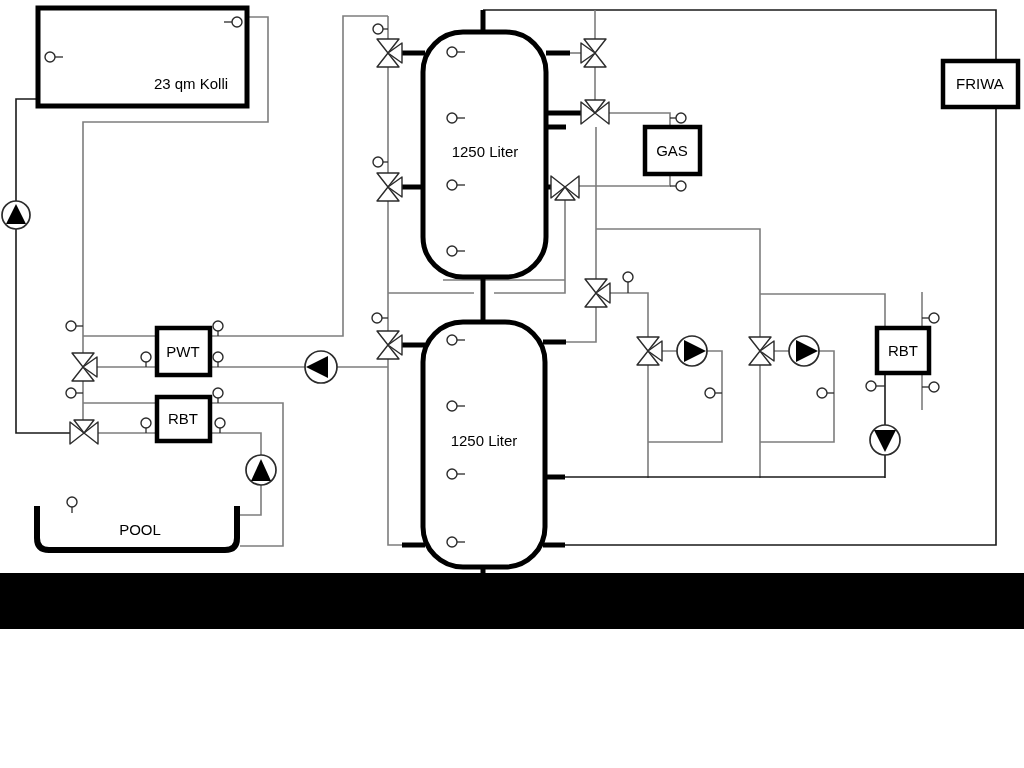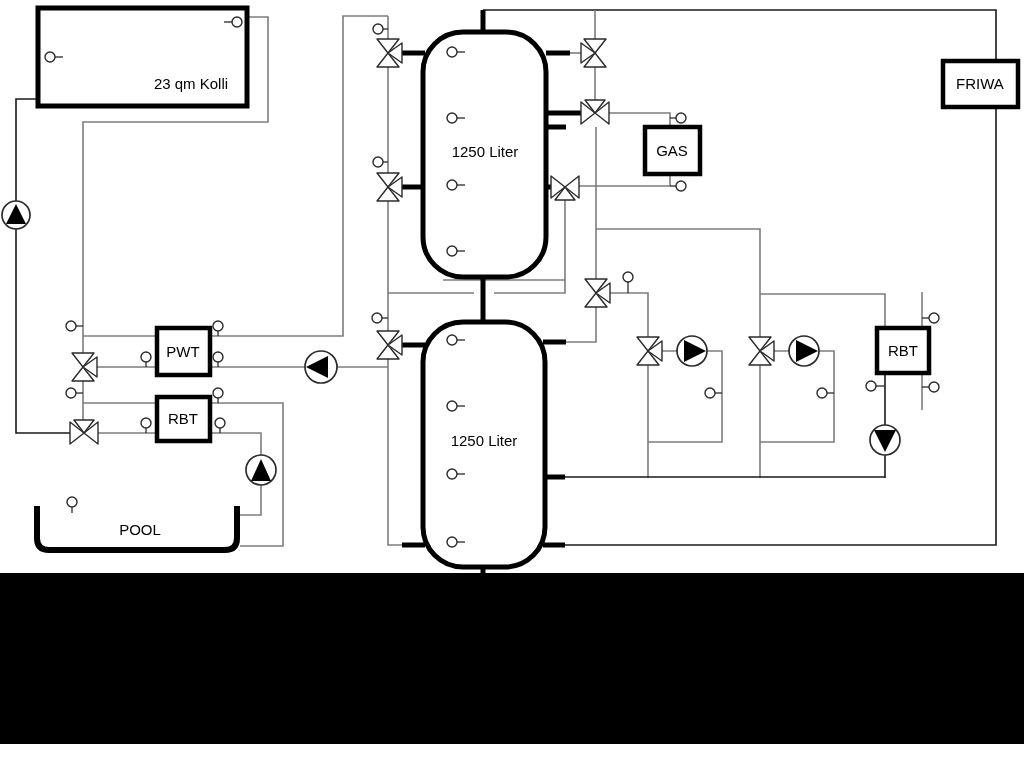--- a/index.html
+++ b/index.html
@@ -1,16 +1,16 @@
 <!DOCTYPE html>
 <html style="--bg: #ffffff; --pipe: #7d7d7d; --pipek: #1a1a1a; --outline: #000000; --pumpfill: #000000;"><head>
 <meta charset="utf-8">
 <style>
   html,body{margin:0;padding:0;background:#fff;}
-  #stage{position:relative;width:1024px;height:744px;background:var(--bg,#fff);overflow:hidden;}
+  #stage{position:relative;width:1024px;height:629px;background:var(--bg,#fff);overflow:hidden;}
   svg{display:block;}
   text{font-family:"Liberation Sans","DejaVu Sans",sans-serif;font-size:15px;fill:#000;}
   .pipe{stroke:var(--pipe,#7d7d7d);stroke-width:1.6;fill:none;}
   .pipek{stroke:var(--pipek,#1a1a1a);stroke-width:1.6;fill:none;}
   .thick{stroke:var(--outline,#000);stroke-width:5;fill:none;}
   .boxT{fill:#fff;stroke:var(--outline,#000);stroke-width:5;}
   .boxS{fill:#fff;stroke:var(--outline,#000);stroke-width:4.5;}
   .valve{fill:#fff;stroke:#2b2b2b;stroke-width:1.4;stroke-linejoin:round;}
   .pumpc{fill:#fff;stroke:#2b2b2b;stroke-width:1.7;}
   .ptri{fill:var(--pumpfill,#000);}

